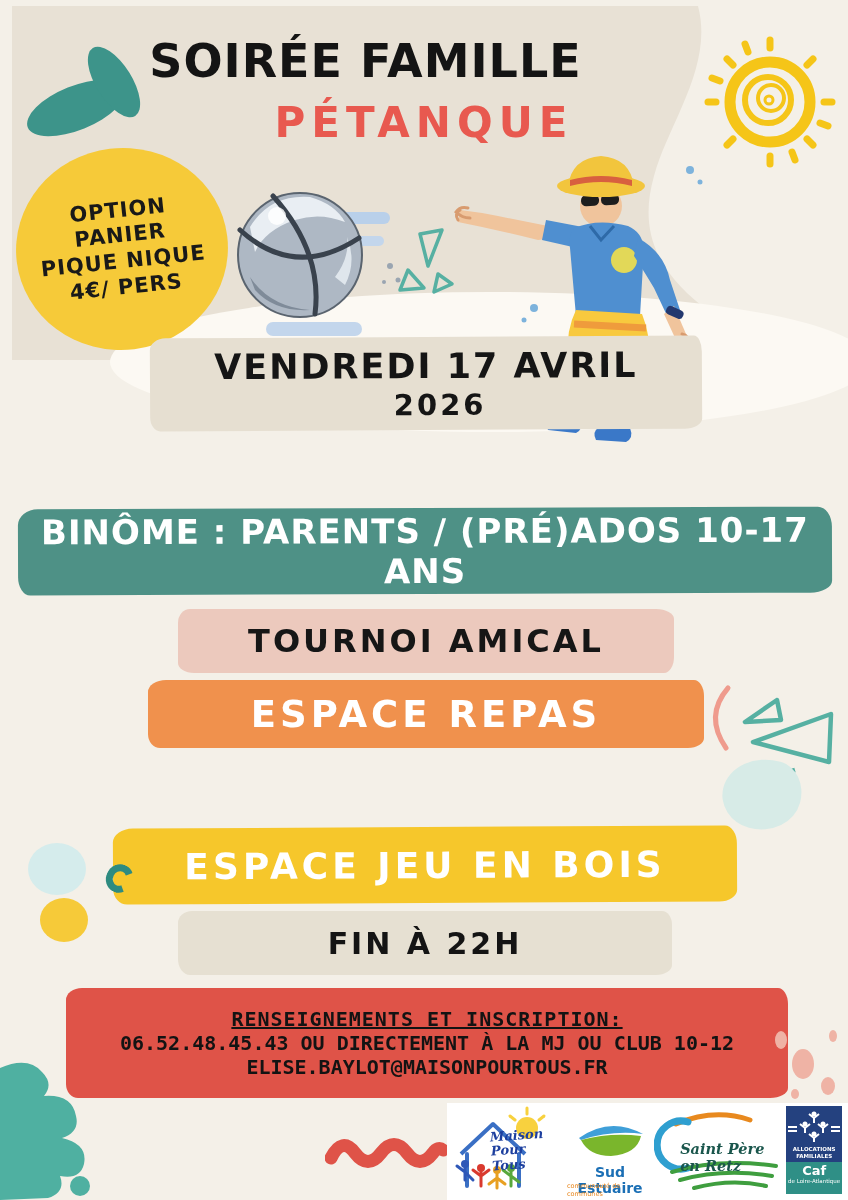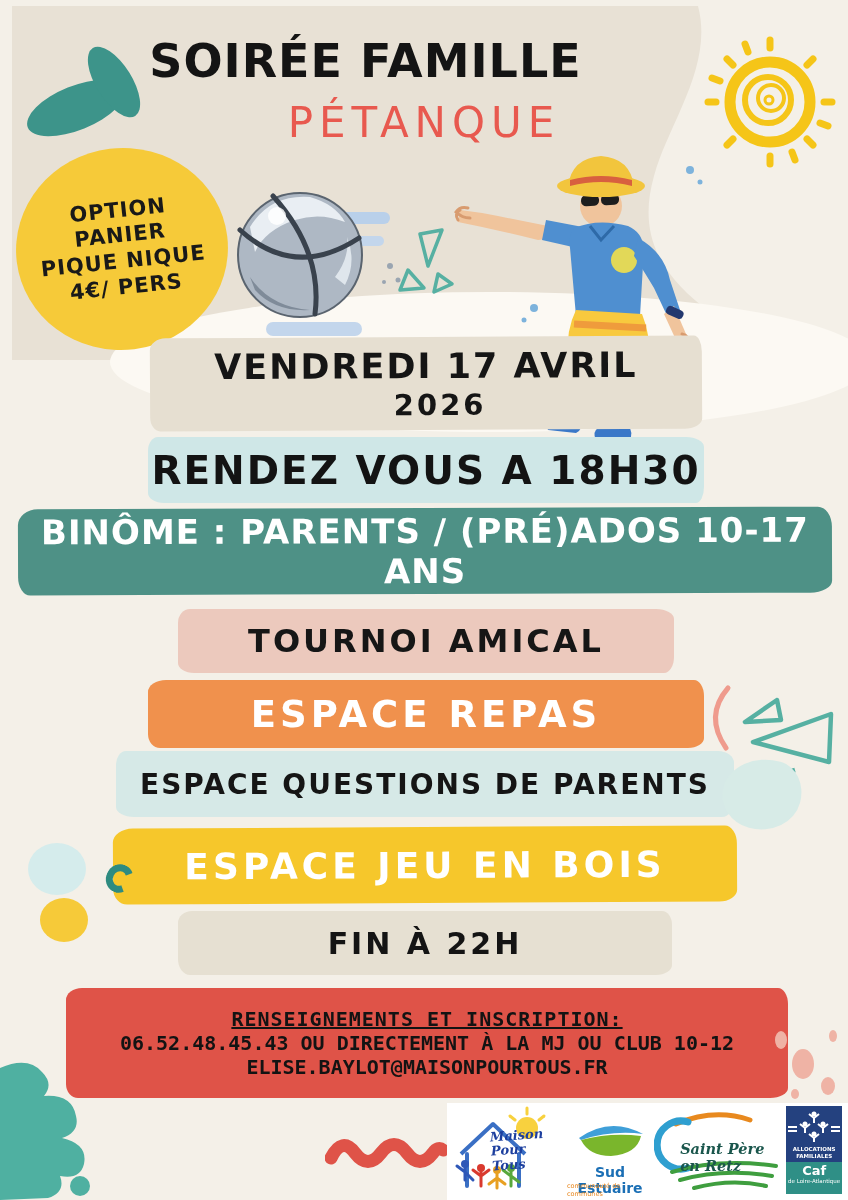--- a/index.html
+++ b/index.html
@@ -6,21 +6,21 @@
   body{width:848px;height:1200px;font-family:"DejaVu Sans",sans-serif;}
   #poster{position:relative;width:848px;height:1200px;background:#f4f0e8;overflow:hidden;}
   .abs{position:absolute;}
 
   
   .beige-top{left:10px;top:4px;}
   .white-hill{left:110px;top:292px;width:760px;height:140px;background:#fcf9f3;border-radius:50%;}
 
   
   .title1{left:0;top:34px;width:731px;text-align:center;font-size:46px;font-weight:800;color:#141414;letter-spacing:1px;}
-  .title2{left:0;top:98px;width:848px;text-align:center;font-size:42px;font-weight:400;color:#e8594f;letter-spacing:6px;}
+  .title2{left:0;top:98px;width:848px;text-align:center;font-size:42px;font-weight:700;color:#e8594f;letter-spacing:6px;}
 
   
   .option-badge{left:16px;top:148px;width:212px;height:202px;background:#f6ca39;border-radius:50%;
     display:flex;flex-direction:column;align-items:center;justify-content:center;transform:rotate(-7deg);}
   .option-line{font-size:21px;font-weight:700;color:#191919;line-height:1.22;letter-spacing:1px;transform:rotate(1deg);}
 
   
   .banner{display:flex;flex-direction:column;align-items:center;justify-content:center;text-align:center;}
   .b-date{left:150px;top:337px;width:552px;height:93px;background:#e6dfd1;border-radius:16px 8px 18px 10px/12px 16px 10px 14px;transform:rotate(-.3deg);}
   .b-date .l1{font-size:35px;font-weight:800;color:#151515;letter-spacing:2px;}
@@ -176,25 +176,23 @@
       <circle cx="262" cy="34" r="2.5" fill="#7db3dc"></circle>
     <circle cx="96" cy="160" r="4" fill="#7db3dc"></circle>
       <circle cx="86" cy="172" r="2.5" fill="#7db3dc"></circle>
   </svg>
 
   <div class="abs banner b-date">
     <div class="l1">VENDREDI 17 AVRIL</div>
     <div class="l2">2026</div>
   </div>
 
-  <div class="abs banner b-rdv">RENDEZ VOUS A 18H30</div>
   <div class="abs banner b-binome">BINÔME : PARENTS / (PRÉ)ADOS 10-17 ANS</div>
   <div class="abs banner b-tournoi">TOURNOI AMICAL</div>
   <div class="abs banner b-repas">ESPACE REPAS</div>
-  <div class="abs banner b-quest">ESPACE QUESTIONS DE PARENTS</div>
   <div class="abs banner b-jeu">ESPACE JEU EN BOIS</div>
   <div class="abs banner b-fin">FIN À 22H</div>
 
   <svg class="abs" style="left:733px;top:686px;" width="108" height="102">
     <g stroke="#56b0a2" stroke-width="4.5" fill="none" stroke-linejoin="round">
       <path d="M98 28 L20 56 L96 76 Z"></path>
       <path d="M44 14 L12 36 L48 34 Z"></path>
       <path d="M62 84 L24 96 L66 98"></path>
     </g>
   </svg>

